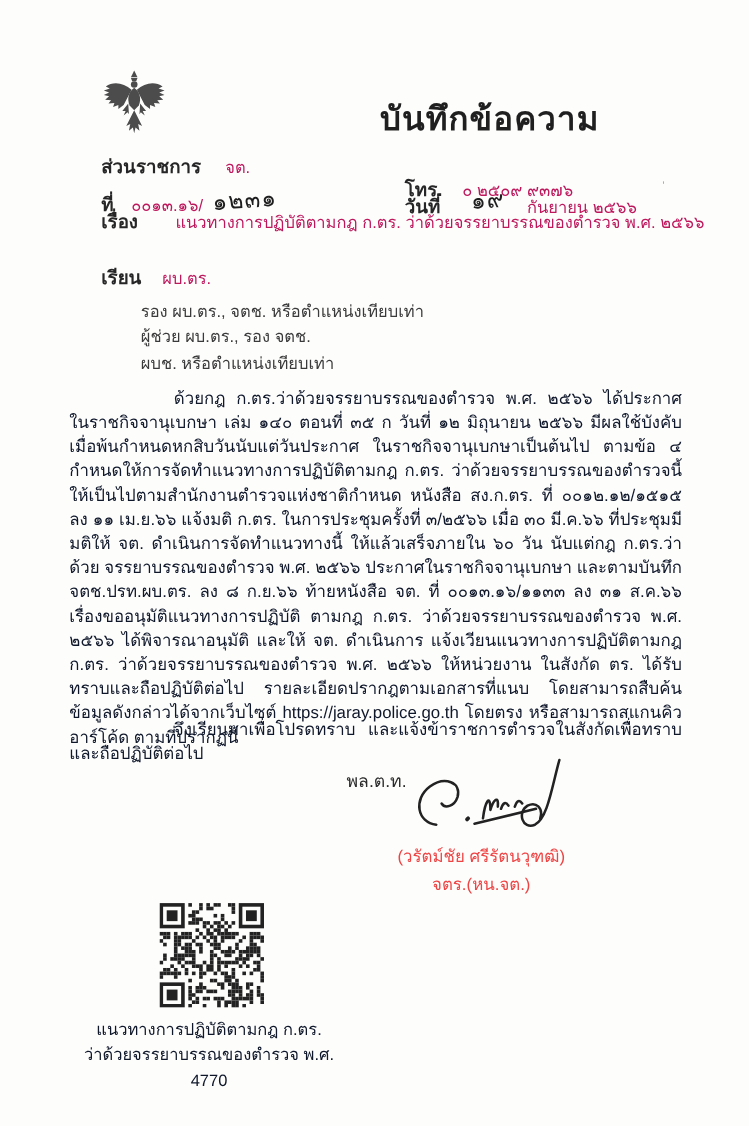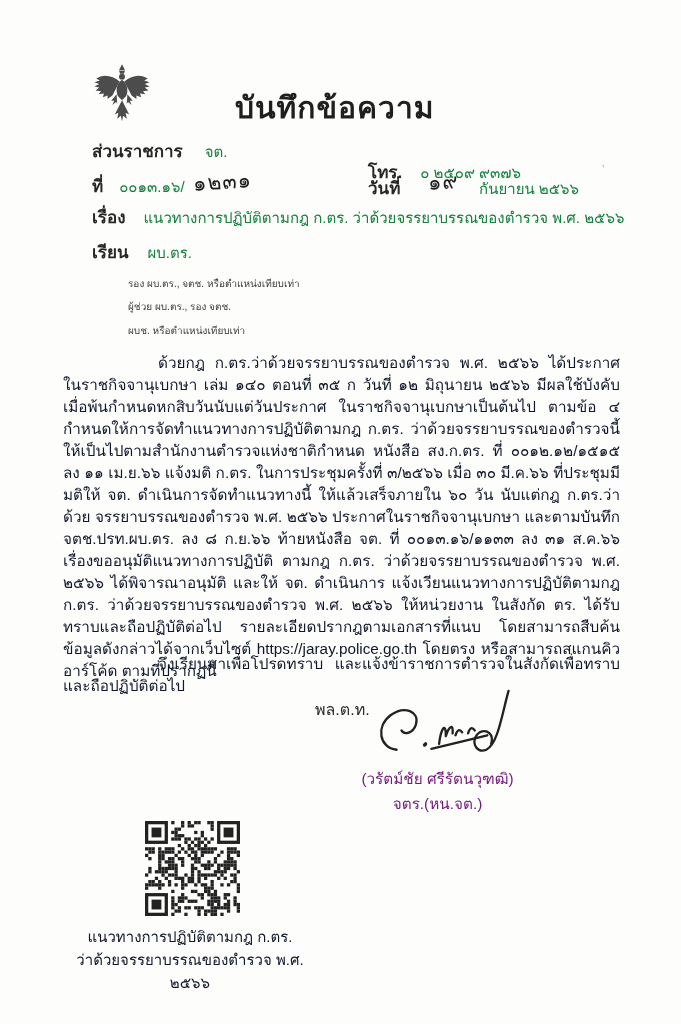--- a/index.html
+++ b/index.html
@@ -5,35 +5,35 @@
   html,body{margin:0;padding:0;background:#e8e8e8;}
   .page{
     position:relative;width:681px;height:1024px;margin:0 auto;
     background:#fdfdfc;color:#3a3a3a;
     font-family:"Liberation Sans","DejaVu Sans",sans-serif;
     overflow:hidden;
   }
   .abs{position:absolute;}
   .lbl{font-weight:bold;color:#262626;}
   .doc-title{
-    font-size:30px;font-weight:bold;color:#1f1f1f;text-align:left;letter-spacing:1px;
+    font-size:30px;font-weight:bold;color:#1f1f1f;text-align:right;letter-spacing:1px;
   }
   .field-row{display:flex;align-items:baseline;white-space:nowrap;}
-  .val{font-size:15px;color:#15803d;}
+  .val{font-size:15px;color:#be185d;}
   .lbl-lg{font-size:17px;}
   .hand{
     display:inline-block;font-size:21px;color:#1e1e1e;
     transform:rotate(-4deg);letter-spacing:1px;position:relative;top:-3px;
   }
   .body-par{
     font-size:15.3px;line-height:22px;text-align:justify;color:#0f172a;
   }
   .indent{text-indent:95px;}
-  .to-lines div{line-height:23.4px;font-size:10px;}
-  .sig-name,.sig-pos{font-size:15.3px;text-align:center;color:#701a75;}
+  .to-lines div{line-height:23.4px;font-size:15px;}
+  .sig-name,.sig-pos{font-size:15.3px;text-align:center;color:#ef4444;}
   .qr-caption{font-size:15px;line-height:23px;text-align:center;color:#0f172a;}
   .artifact{position:absolute;font-size:10px;color:#9a9a9a;}
 </style>
 </head>
 <body>
 
 <div class="page">
 
   <div class="abs" style="left:92px;top:55px;width:60px;height:88px;">
     <svg viewBox="0 0 100 120" width="60" height="88" aria-hidden="true">
@@ -66,21 +66,21 @@
     <span class="lbl lbl-lg">ที่</span>
     <span class="val" style="margin-left:16px;">๐๐๑๓.๑๖/</span>
     <span class="hand" style="margin-left:8px;">๑๒๓๑</span>
   </div>
   <div class="abs field-row" style="left:368px;top:168px;align-items:flex-end;">
     <span class="lbl lbl-lg">วันที่</span>
     <span class="hand" style="margin-left:28px;">๑๙</span>
     <span class="val" style="margin-left:20px;">กันยายน ๒๕๖๖</span>
   </div>
 
-  <div class="abs field-row" style="left:92px;top:203px;">
+  <div class="abs field-row" style="left:92px;top:187px;gap:16px;">
     <span class="lbl lbl-lg">เรื่อง</span>
     <span class="val" style="margin-left:18px;">แนวทางการปฏิบัติตามกฎ ก.ตร. ว่าด้วยจรรยาบรรณของตำรวจ พ.ศ. ๒๕๖๖</span>
   </div>
 
   <div class="abs" style="left:92px;top:238px;">
     <div class="field-row">
       <span class="lbl lbl-lg">เรียน</span>
       <span class="val" style="margin-left:19px;">ผบ.ตร.</span>
     </div>
     <div class="to-lines" style="margin-left:36px;margin-top:7px;">
@@ -420,17 +420,17 @@
         <rect x="75.3448275862069" y="3.2758620689655173" width="16.379310344827587" height="16.379310344827587" fill="#fdfdfc"></rect>
         <rect x="78.62068965517241" y="6.551724137931035" width="9.827586206896552" height="9.827586206896552" fill="#222222"></rect>
         <rect x="0" y="72.06896551724138" width="22.931034482758623" height="22.931034482758623" fill="#222222"></rect>
         <rect x="3.2758620689655173" y="75.3448275862069" width="16.379310344827587" height="16.379310344827587" fill="#fdfdfc"></rect>
         <rect x="6.551724137931035" y="78.62068965517241" width="9.827586206896552" height="9.827586206896552" fill="#222222"></rect>
       </svg>
   </div>
 
   <div class="abs qr-caption" style="left:65px;top:925px;width:250px;">
     <div>แนวทางการปฏิบัติตามกฎ ก.ตร.</div>
-    <div>ว่าด้วยจรรยาบรรณของตำรวจ พ.ศ. ๒๕๖๖</div>
+    <div>ว่าด้วยจรรยาบรรณของตำรวจ พ.ศ. 4770</div>
   </div>
 
   <div class="artifact" style="left:602px;top:164px;">’</div>
 </div>
 
 </body></html>

